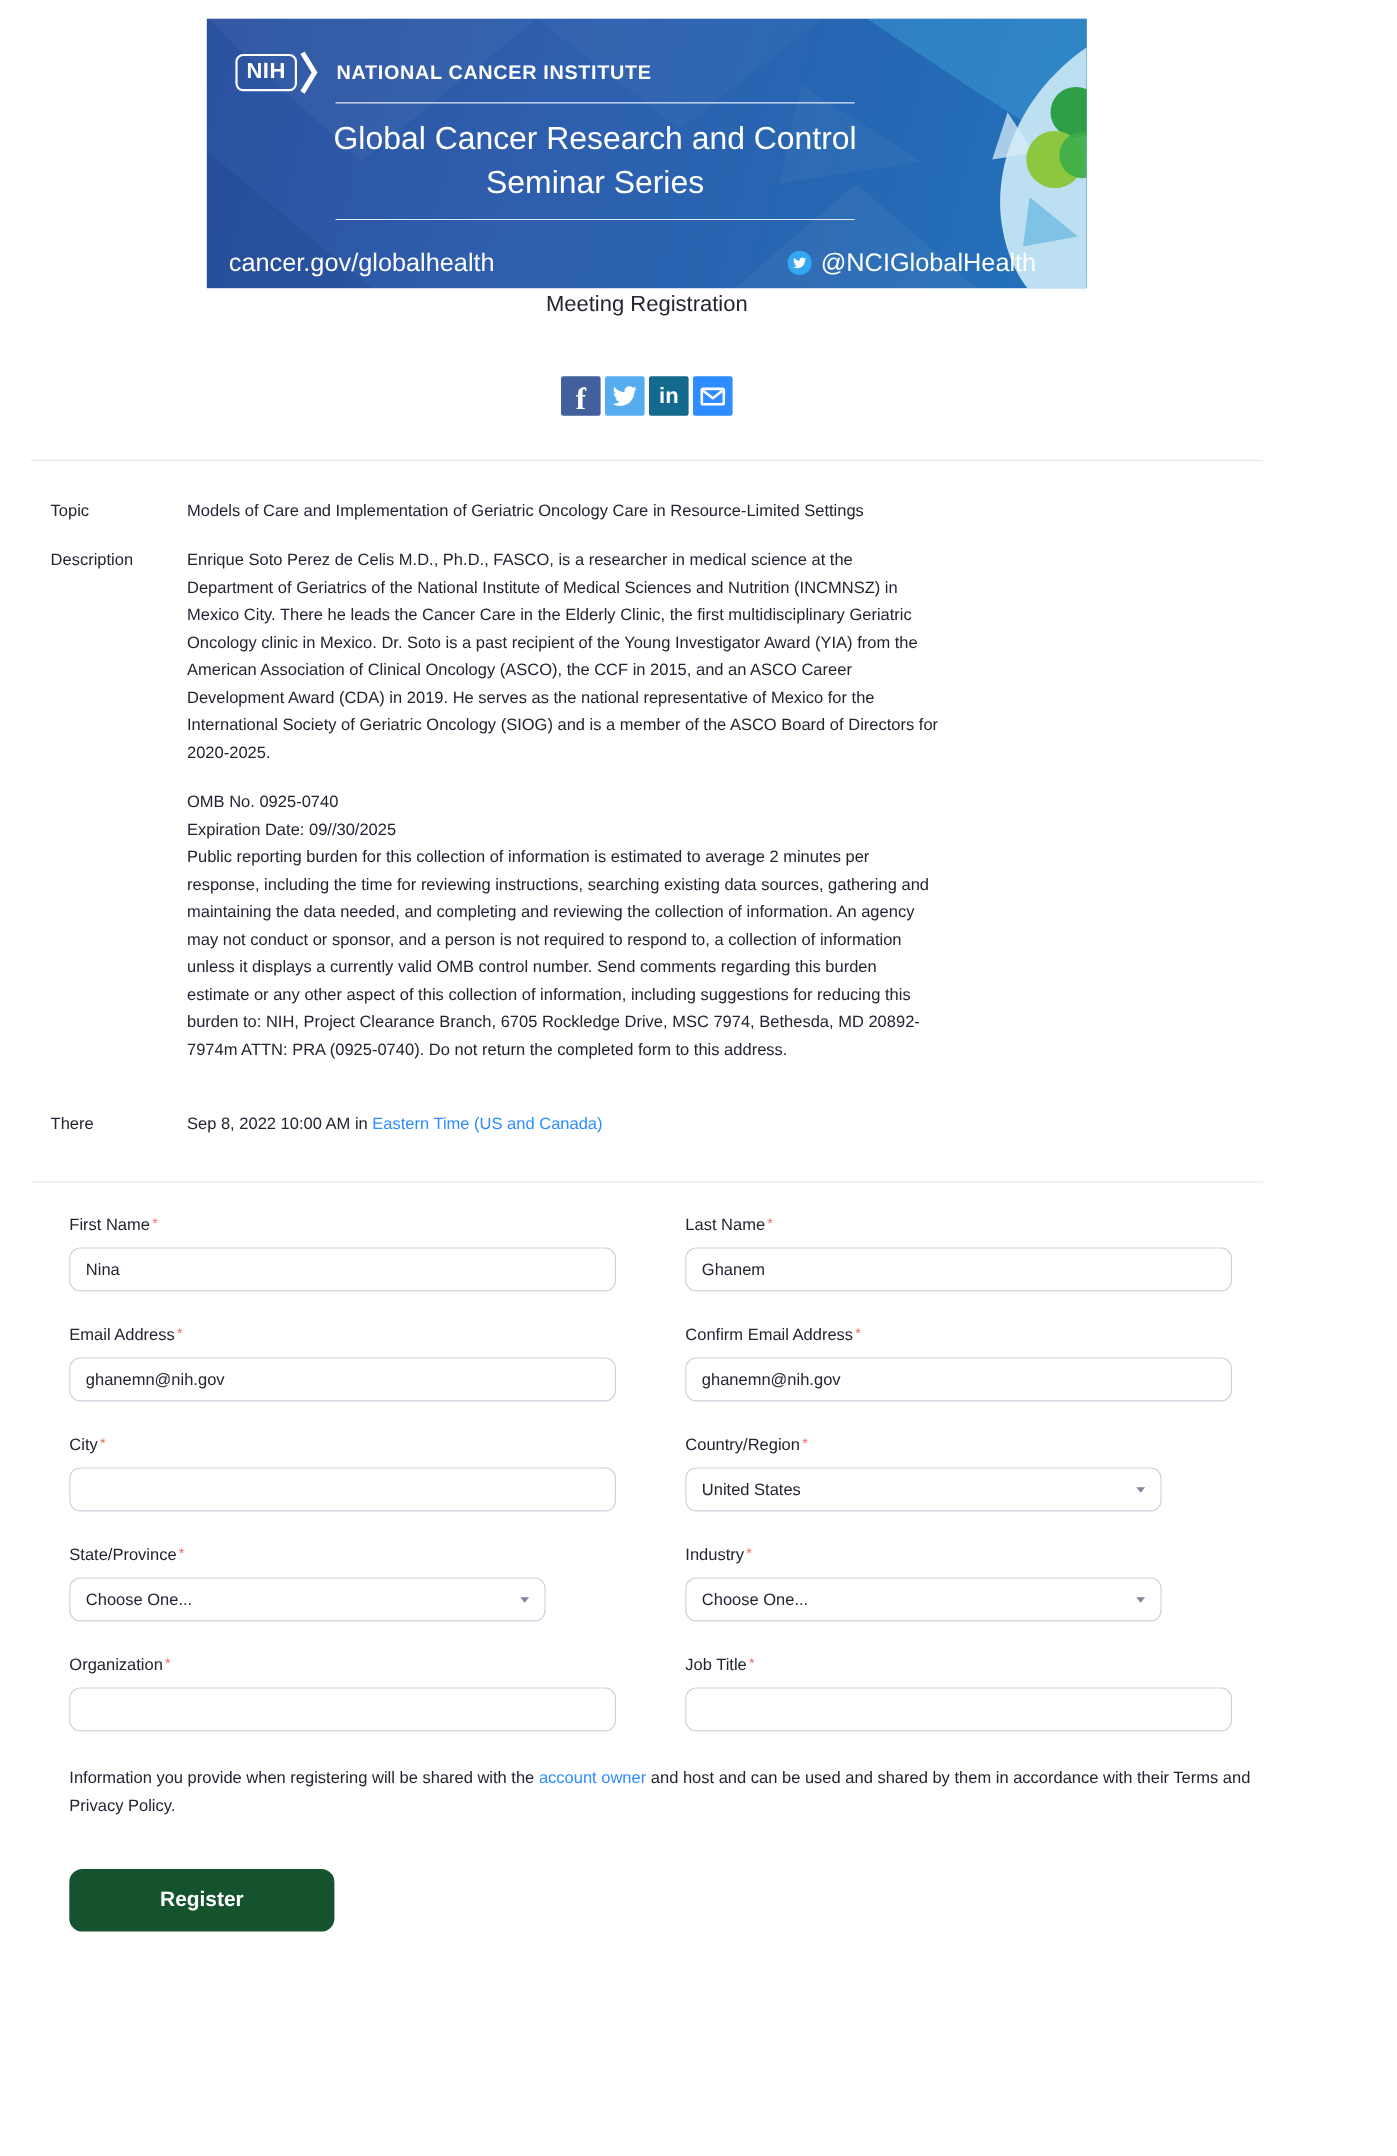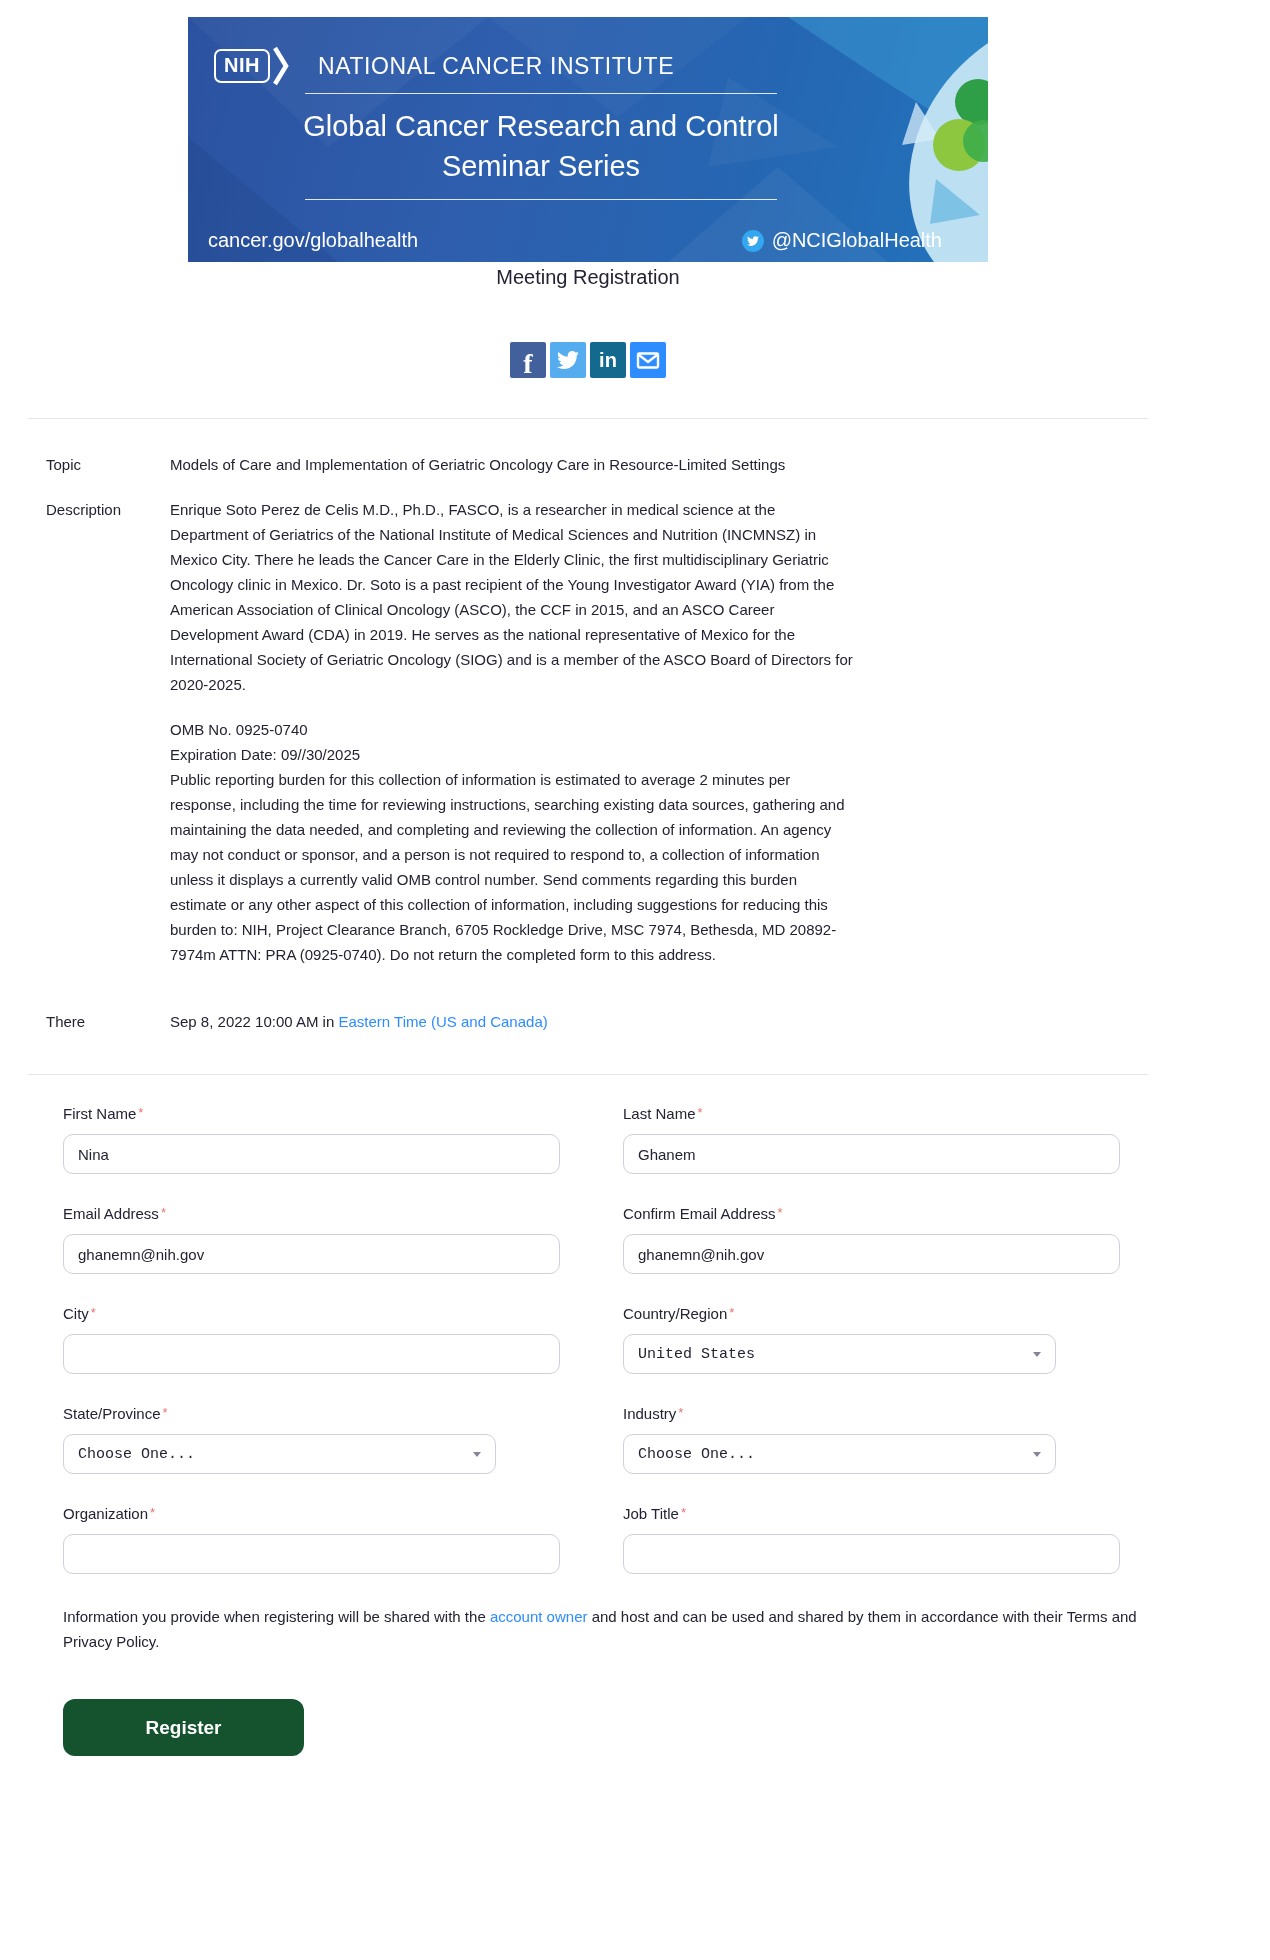--- a/index.html
+++ b/index.html
@@ -24,35 +24,35 @@
     position: absolute; top: 28px; left: 26px;
     display: flex; align-items: center; z-index: 2;
   }
   .nih-box {
     border: 2.5px solid #fff; border-radius: 7px;
     padding: 3px 8px 4px;
     color: #fff; font-weight: bold; font-size: 20px; letter-spacing: .5px;
   }
   .nih-chevron { margin-left: 2px; display: block; }
   .org-name {
-    margin-left: 28px; color: #fff; font-weight: normal;
-    font-size: 23px; letter-spacing: .6px;
+    margin-left: 16px; color: #fff; font-weight: bold;
+    font-size: 18px; letter-spacing: .6px;
   }
   .banner-title-block {
     position: absolute; top: 76px; left: 16px; right: 110px;
     text-align: center; z-index: 2;
   }
   .title-sep { width: 472px; margin: 0 auto; border-top: 1.5px solid rgba(255,255,255,.85); }
   .banner-title { color: #fff; font-size: 29px; line-height: 40px; font-weight: 400; }
   .banner-title-block .title-sep.top { margin-bottom: 12px; }
   .banner-title-block .title-sep.bottom { margin-top: 13px; }
   .banner-bottom {
     position: absolute; left: 20px; right: 46px; bottom: 10px;
     display: flex; justify-content: space-between; align-items: center;
-    color: #fff; font-size: 20px; z-index: 2;
+    color: #fff; font-size: 23px; z-index: 2;
   }
   .tw-group { display: flex; align-items: center; gap: 8px; }
   .tw-circle {
     width: 22px; height: 22px; border-radius: 50%;
     background: #35a6f0; display: flex; align-items: center; justify-content: center;
   }
 
   
   .page-heading { text-align: center; font-size: 20px; margin-top: 4px; color: #232333; }
   .social-row { display: flex; justify-content: center; gap: 4px; margin-top: 53px; }
@@ -92,21 +92,21 @@
     width: 497px; height: 40px;
     border: 1px solid #cfcfde; border-radius: 10px;
     padding: 0 14px; font-size: 15px; color: #232333;
     font-family: inherit; outline: none; background: #fff;
   }
   .select {
     width: 433px; height: 40px;
     border: 1px solid #cfcfde; border-radius: 10px;
     padding: 0 14px; font-size: 15px; color: #232333;
     display: flex; align-items: center; justify-content: space-between;
-    cursor: pointer; background: #fff; font-family: Liberation Mono, monospace;
+    cursor: pointer; background: #fff;
   }
   .select-arrow {
     width: 0; height: 0;
     border-left: 4.5px solid transparent; border-right: 4.5px solid transparent;
     border-top: 5.5px solid #84849a;
   }
   .required-note { margin: 28px 0 0 18px; font-size: 15px; }
   .required-note .req { margin-right: 9px; top: -1px; }
 
   .share-para { margin: 30px 0 0 35px; width: 1082px; font-size: 15px; line-height: 25px; }

